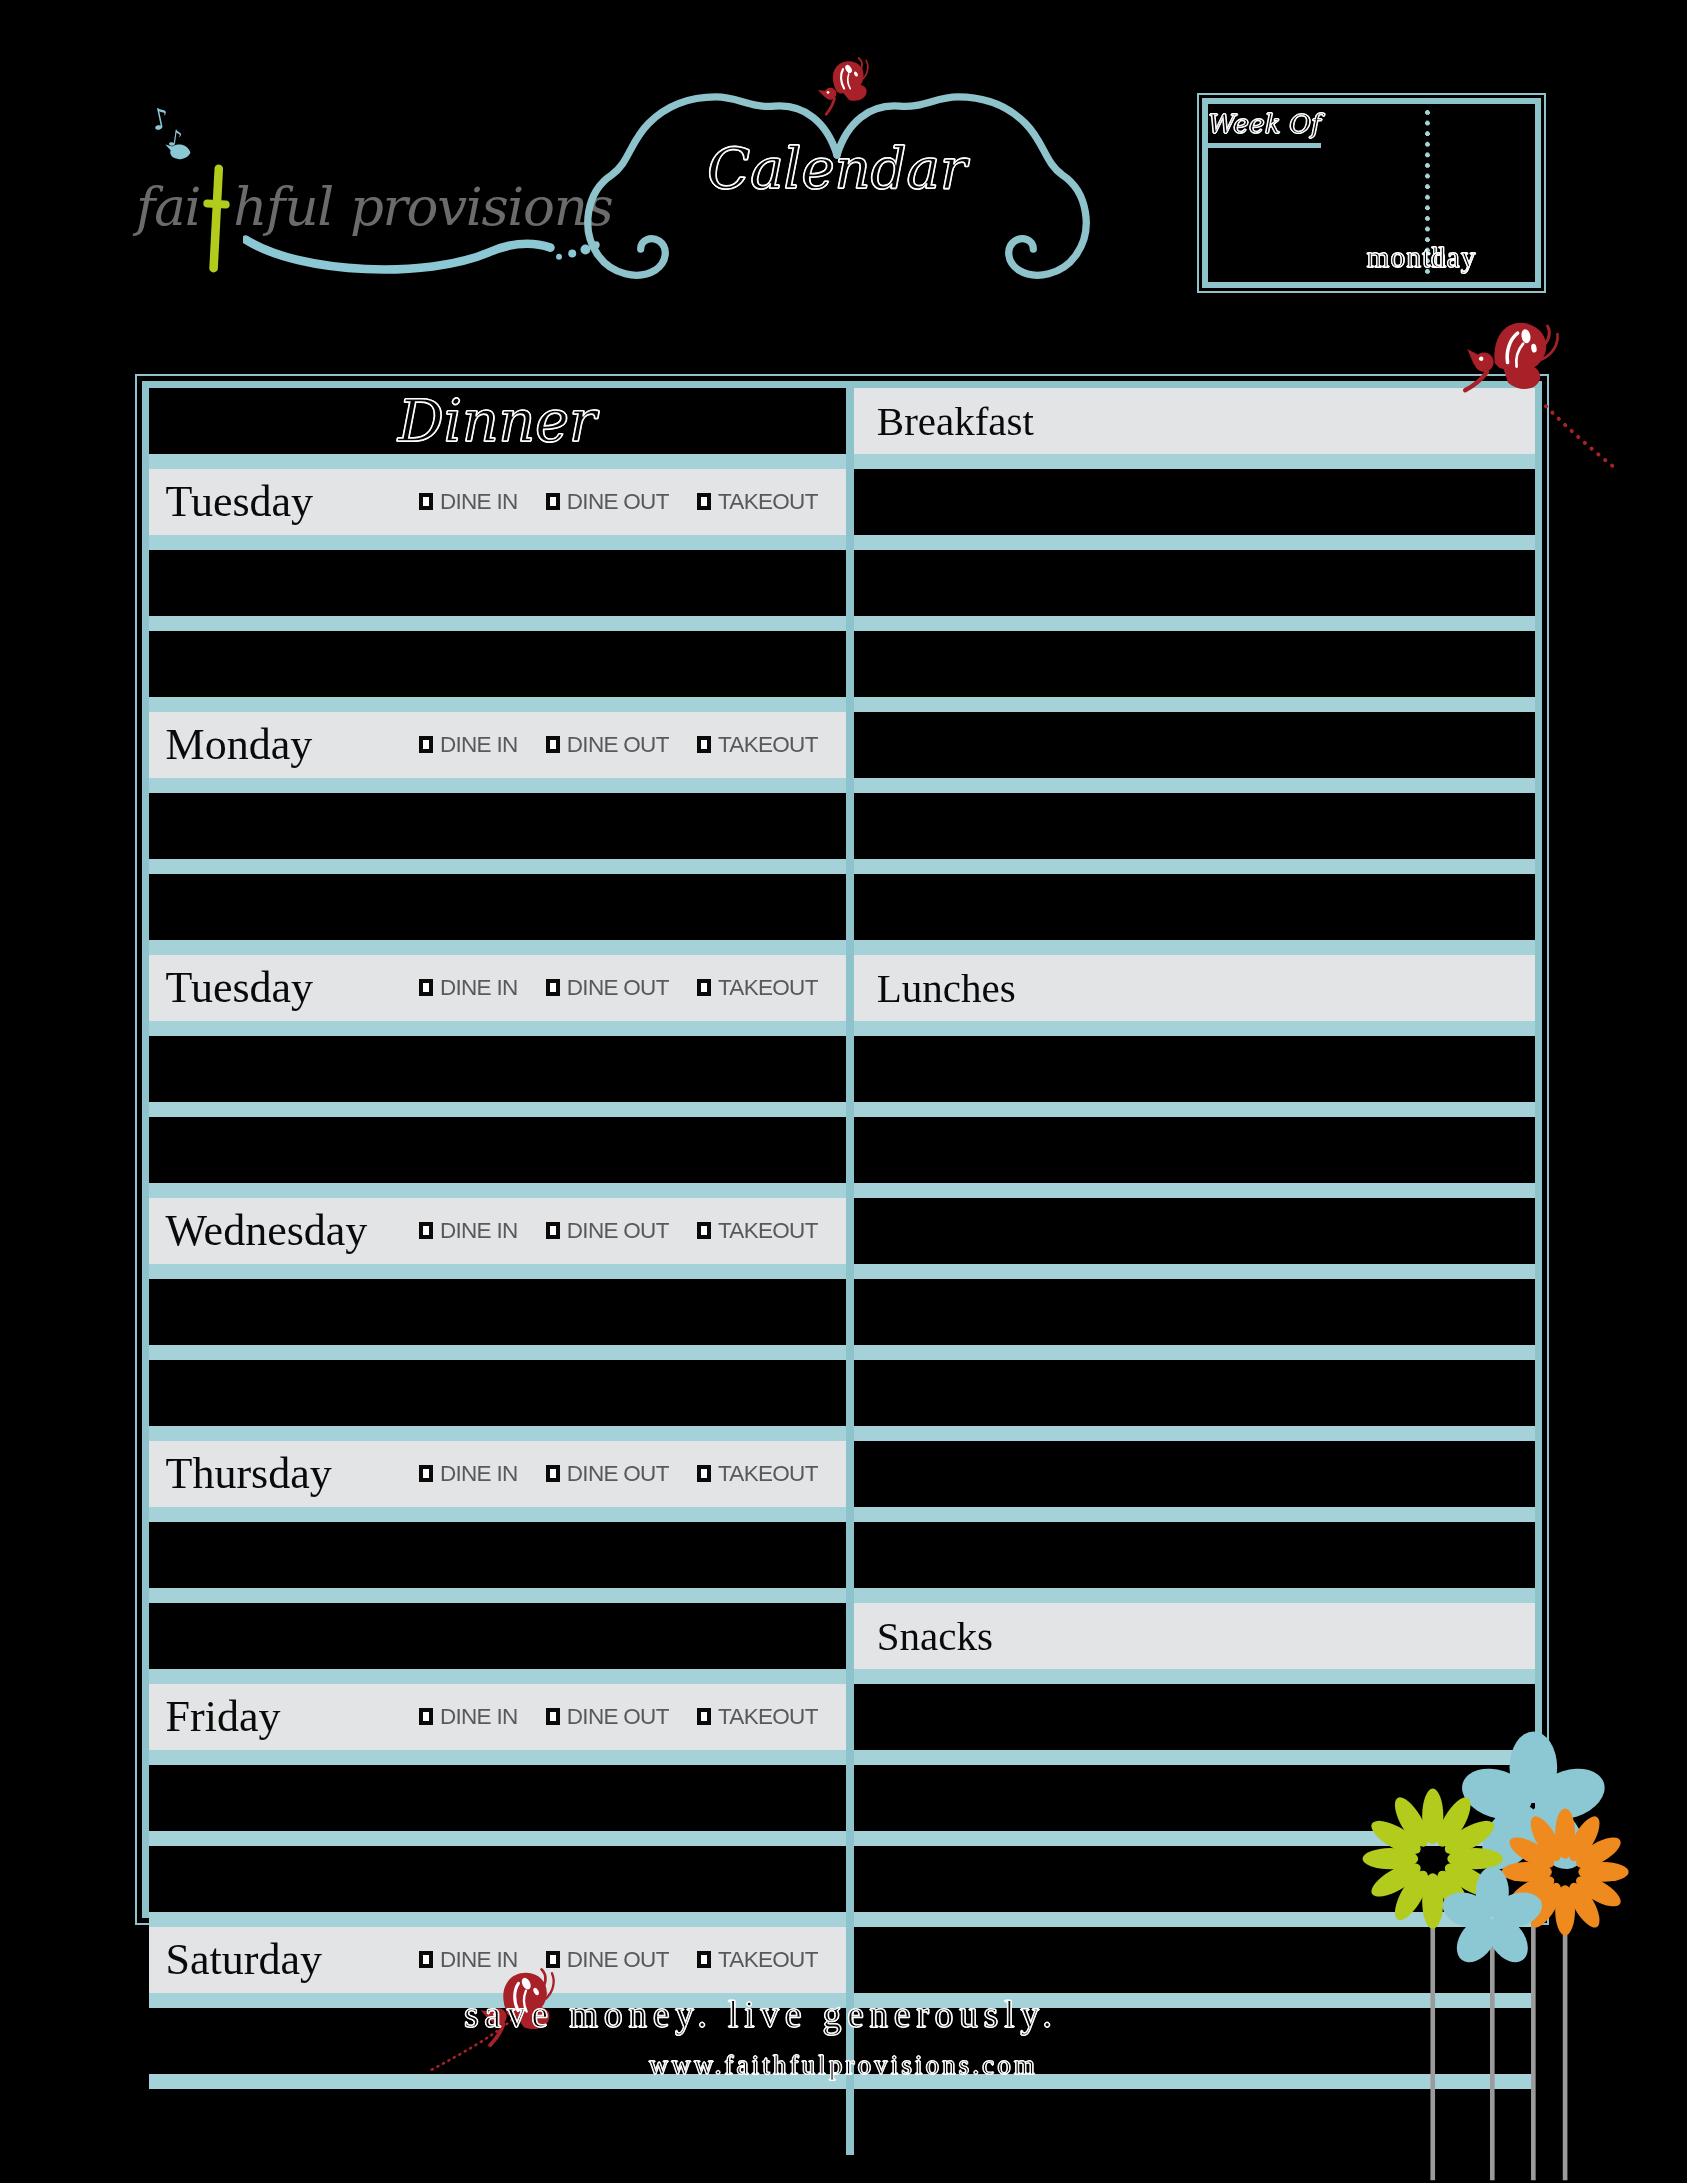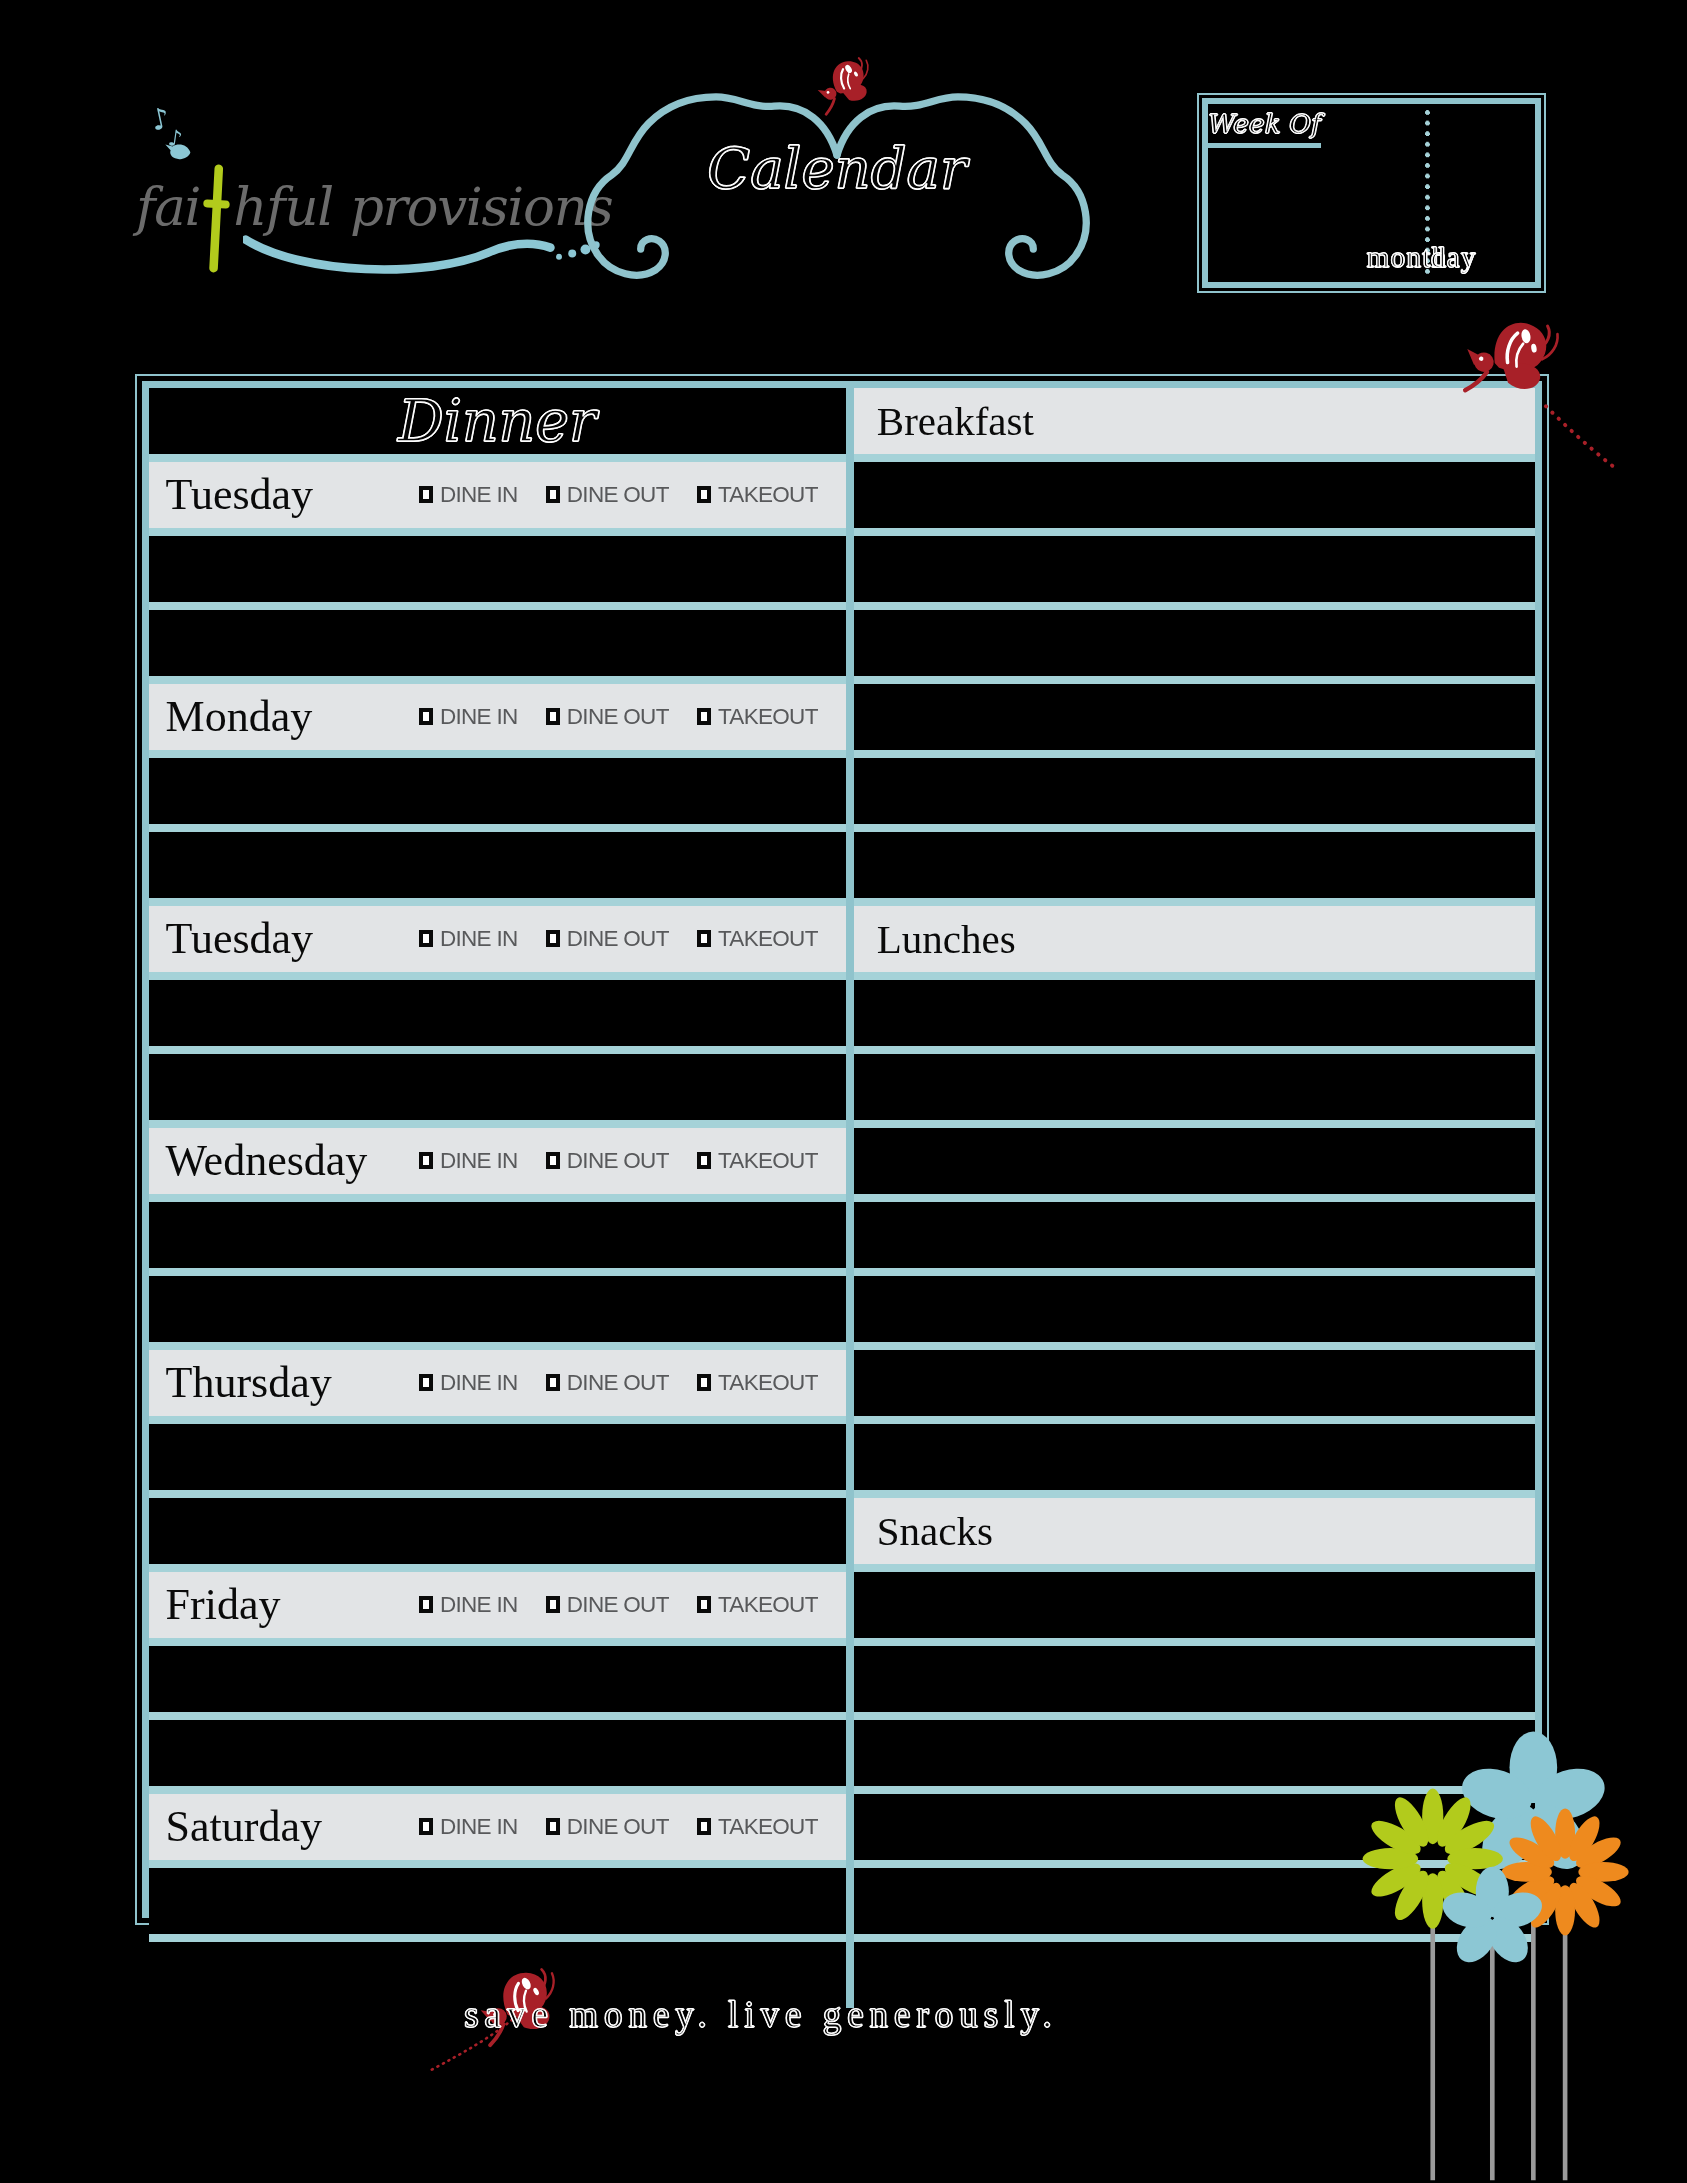--- a/index.html
+++ b/index.html
@@ -68,21 +68,21 @@
     color:#050505;-webkit-text-stroke:1.2px #fff;
     text-shadow:0 0.8px 0 #fff,0 -0.8px 0 #fff,0.8px 0 0 #fff,-0.8px 0 0 #fff;margin-top:21px;}
   .weekof-month{left:46px;}
   .weekof-day{right:58px;}
 
   
   .meal-table{position:absolute;left:135px;top:374px;width:1414px;height:1551px;
     border:2px solid var(--blue);padding:4.6px;}
   .table-frame{width:100%;height:100%;border:7.3px solid var(--blue);
     display:grid;grid-template-columns:1fr 8.6px 1fr;background:#000;}
-  .col{display:grid;grid-template-rows:repeat(22,1fr);row-gap:8px;background:var(--thin-blue);}
+  .col{display:grid;grid-template-rows:repeat(22,1fr);row-gap:15px;background:var(--thin-blue);}
   .divider{background:var(--blue);}
   .cell{background:#000;}
   .gray{background:var(--row-gray);}
   .dinner-row{display:flex;align-items:center;justify-content:center;}
   .dinner-script{font-size:57px;-webkit-text-stroke:1.3px #fff;}
   .day-row{display:flex;align-items:center;padding-left:17px;}
   .day-name{width:253px;font-size:44px;color:var(--ink);flex:none;}
   .cb-group{display:flex;align-items:center;margin-right:28px;flex:none;}
   .checkbox{width:14px;height:17px;border:4px solid #0a0a0a;background:#fff;
     display:inline-block;margin-right:7.3px;flex:none;}
@@ -418,15 +418,16 @@
     </g>
   </svg>
 
   <svg class="footer-butterfly" width="93" height="93" viewBox="0 0 120 120">
     <use href="#butterfly-sym"></use>
   </svg>
   <svg class="footer-trail" width="86" height="56" viewBox="0 0 130 85">
     <path d="M126,4 C92,32 52,54 4,80" stroke="#A82028" stroke-width="4" fill="none" stroke-linecap="round" stroke-dasharray="1.5 8"></path>
   </svg>
   <div class="tagline outline">save money. live generously.</div>
+  <div class="website outline">www.faithfulprovisions.com</div>
 
 </div>
 
 
 </body></html>

